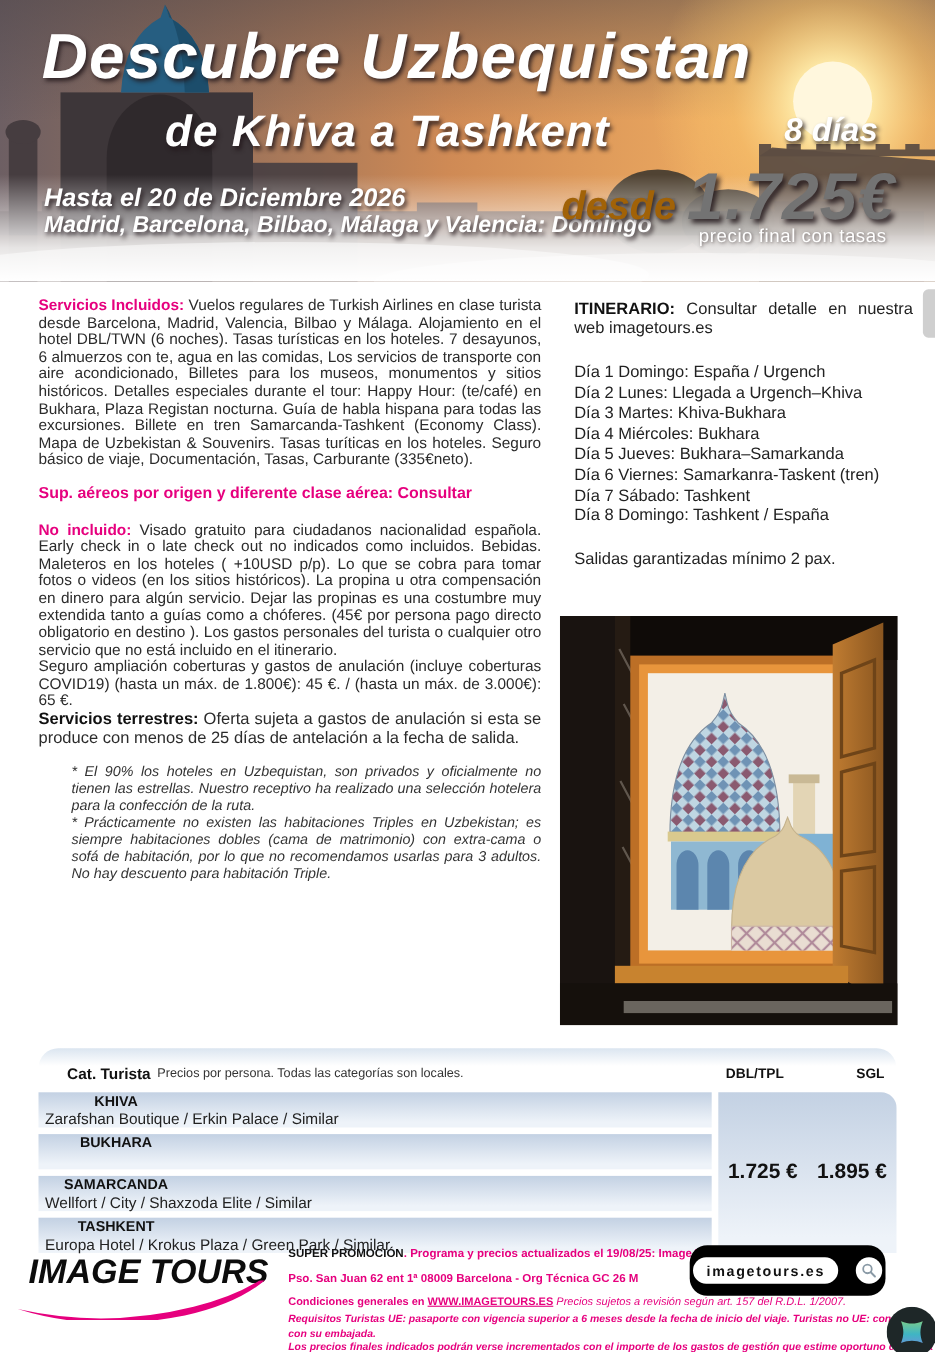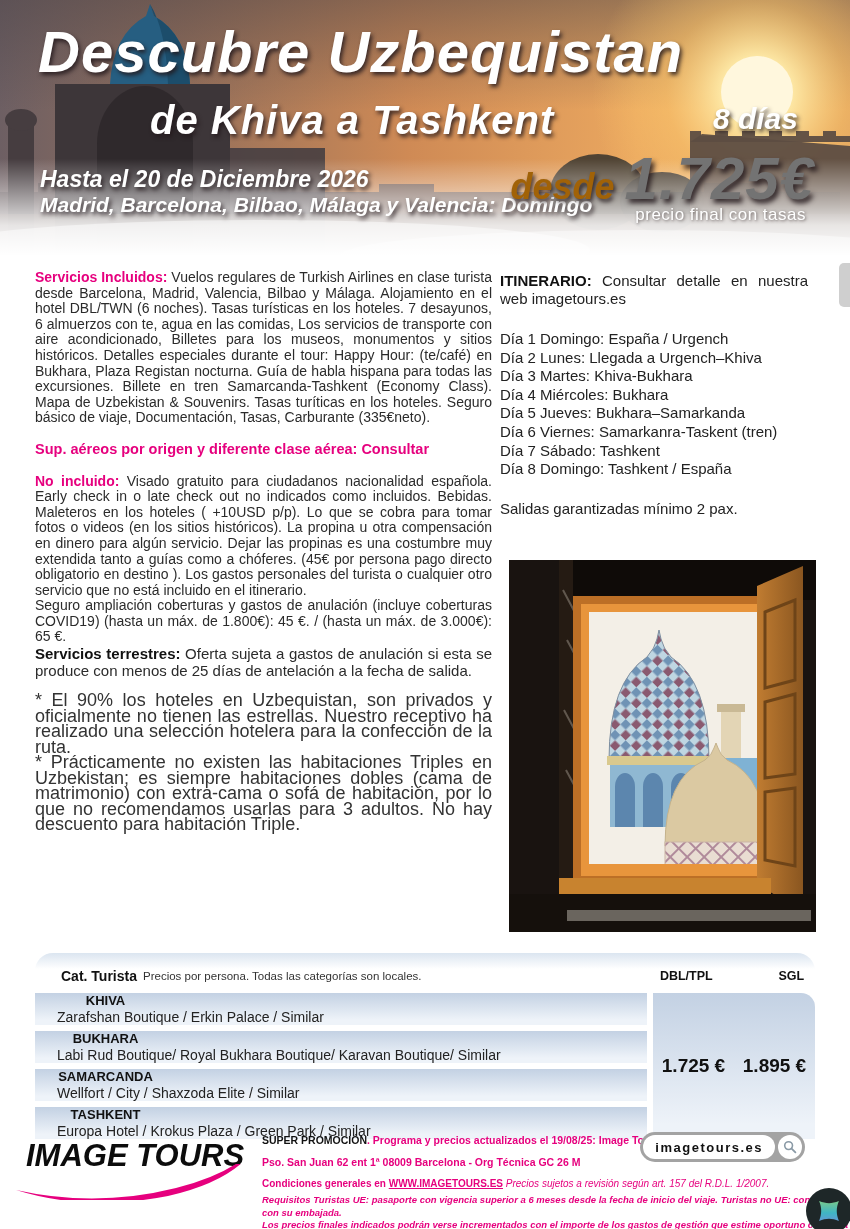--- a/index.html
+++ b/index.html
@@ -28,45 +28,45 @@
 
   
   .col-left{position:absolute;left:35px;top:270px;width:457px;font-size:14px;line-height:15.6px;color:#2b2b2b;}
   .col-left p{margin:0;text-align:justify;}
   .lbl-magenta{color:#e6007e;font-weight:700;}
   .lbl-black{font-weight:700;color:#111;}
   .gap16{margin-top:16px !important;}
   .gap14{margin-top:14px !important;}
   .sup-line{font-weight:700;color:#e6007e;text-align:left !important;font-size:14.5px;}
   .flights-block{font-size:15px;line-height:17px;}
-  .notes-block{font-size:18px;line-height:15.5px;color:#333;}
+  .notes-block{font-style:italic;font-size:13px;line-height:15.5px;color:#333;margin-left:30px;}
   .notes-block p{text-align:justify;}
 
-  .col-right{position:absolute;left:500px;top:272px;width:308px;font-size:15px;line-height:18px;color:#222;}
+  .col-right{position:absolute;left:522px;top:272px;width:308px;font-size:15px;line-height:18px;color:#222;}
   .itin-intro{margin:0;text-align:justify;}
   .itin-days{margin:22px 0 0 0;padding:0;list-style:none;}
   .itin-days li{line-height:18.6px;white-space:nowrap;}
   .guarantee{margin-top:21px;}
   .door-photo{position:absolute;left:509px;top:560px;width:307px;height:372px;}
 
   
   .price-table{position:absolute;left:35px;top:953px;width:780px;
     background:linear-gradient(180deg,#dbe5f0 0%,#ffffff 16px);
     border-radius:18px 18px 0 0;padding-top:6px;}
   .pt-header{display:flex;align-items:center;height:34px;padding:0 0 0 14px;}
   .pt-cat{font-weight:700;font-size:14px;color:#111;margin-left:12px;}
   .pt-note{font-size:11.5px;color:#333;margin-left:6px;}
   .pt-head-cols{margin-left:auto;display:flex;width:162px;justify-content:space-around;font-weight:700;font-size:12.5px;color:#111;padding-right:2px;gap:48px;}
   .pt-body{display:flex;}
   .pt-rows{width:612px;}
   .pt-row{display:flex;height:32px;margin-bottom:6px;
     background:linear-gradient(180deg,#c3d1e3 0%,#eef3f9 85%);flex-direction:column;}
   .pt-row:last-child{margin-bottom:0;}
   .pt-city{width:141px;display:flex;align-items:center;justify-content:center;font-weight:700;font-size:13px;color:#111;}
-  .pt-hotels{flex:1;display:flex;align-items:center;padding-left:6px;font-size:14px;color:#222;margin-left:16px;}
+  .pt-hotels{flex:1;display:flex;align-items:center;padding-left:6px;font-size:14px;color:#222;}
   .pt-pricecell{width:162px;margin-left:6px;
     background:linear-gradient(180deg,#c3d1e3 0%,#eef3f9 90%);
     display:flex;align-items:center;justify-content:space-around;
     border-radius:0 14px 0 0;}
   .pt-price{font-weight:700;font-size:19px;color:#111;}
 
   
   .footer{position:absolute;left:0;top:1128px;width:850px;height:101px;}
   .logo{position:absolute;left:26px;top:10px;width:235px;height:60px;}
   .logo-text{font-size:31px;font-weight:800;font-style:italic;color:#0c0c0c;letter-spacing:0;white-space:nowrap;}
@@ -74,22 +74,22 @@
   .foot-text{position:absolute;left:262px;top:6px;width:590px;}
   .ft-line1{font-size:10.5px;line-height:12px;}
   .ft-promo-label{font-weight:700;color:#111;}
   .ft-promo-rest{color:#e6007e;font-weight:600;}
   .ft-address{margin-top:10px;font-size:10.5px;color:#e6007e;font-weight:600;}
   .ft-cond{margin-top:10px;font-size:10px;color:#e6007e;}
   .ft-cond-label{font-weight:700;}
   .ft-cond-link{font-weight:700;text-decoration:underline;color:#e6007e;}
   .ft-cond-rest{font-style:italic;}
   .ft-legal{margin-top:5px;font-size:9.5px;line-height:12.5px;color:#e6007e;font-style:italic;font-weight:600;}
-  .search-pill{position:absolute;right:45px;top:4px;height:30px;background:#a3a3a3;border-radius:16px;
-    display:flex;align-items:center;padding:3px;box-sizing:border-box;gap:3px;}
+  .search-pill{position:absolute;right:45px;top:4px;height:46px;background:#000000;border-radius:16px;
+    display:flex;align-items:center;padding:3px;box-sizing:border-box;gap:16px;}
   .search-field{background:#fff;border-radius:13px;height:24px;display:flex;align-items:center;padding:0 12px;
     font-size:13px;font-weight:700;letter-spacing:1.5px;color:#111;}
   .search-btn{width:24px;height:24px;background:#fff;border-radius:50%;display:flex;align-items:center;justify-content:center;}
   .corner-app{position:absolute;left:806px;top:60px;width:46px;height:46px;}
 </style>
 </head>
 <body>
 
 <div class="hero">
   <svg width="850" height="256" viewBox="0 0 850 256" preserveAspectRatio="none">
@@ -237,21 +237,20 @@
     </span>
   </div>
   <div class="pt-body">
     <div class="pt-rows">
       <div class="pt-row">
         <div class="pt-city">KHIVA</div>
         <div class="pt-hotels">Zarafshan Boutique / Erkin Palace / Similar</div>
       </div>
       <div class="pt-row">
         <div class="pt-city">BUKHARA</div>
-        <div class="pt-hotels">Labi Rud Boutique/ Royal Bukhara Boutique/ Karavan Boutique/ Similar</div>
       </div>
       <div class="pt-row">
         <div class="pt-city">SAMARCANDA</div>
         <div class="pt-hotels">Wellfort / City / Shaxzoda Elite / Similar</div>
       </div>
       <div class="pt-row">
         <div class="pt-city">TASHKENT</div>
         <div class="pt-hotels">Europa Hotel / Krokus Plaza / Green Park / Similar</div>
       </div>
     </div>

